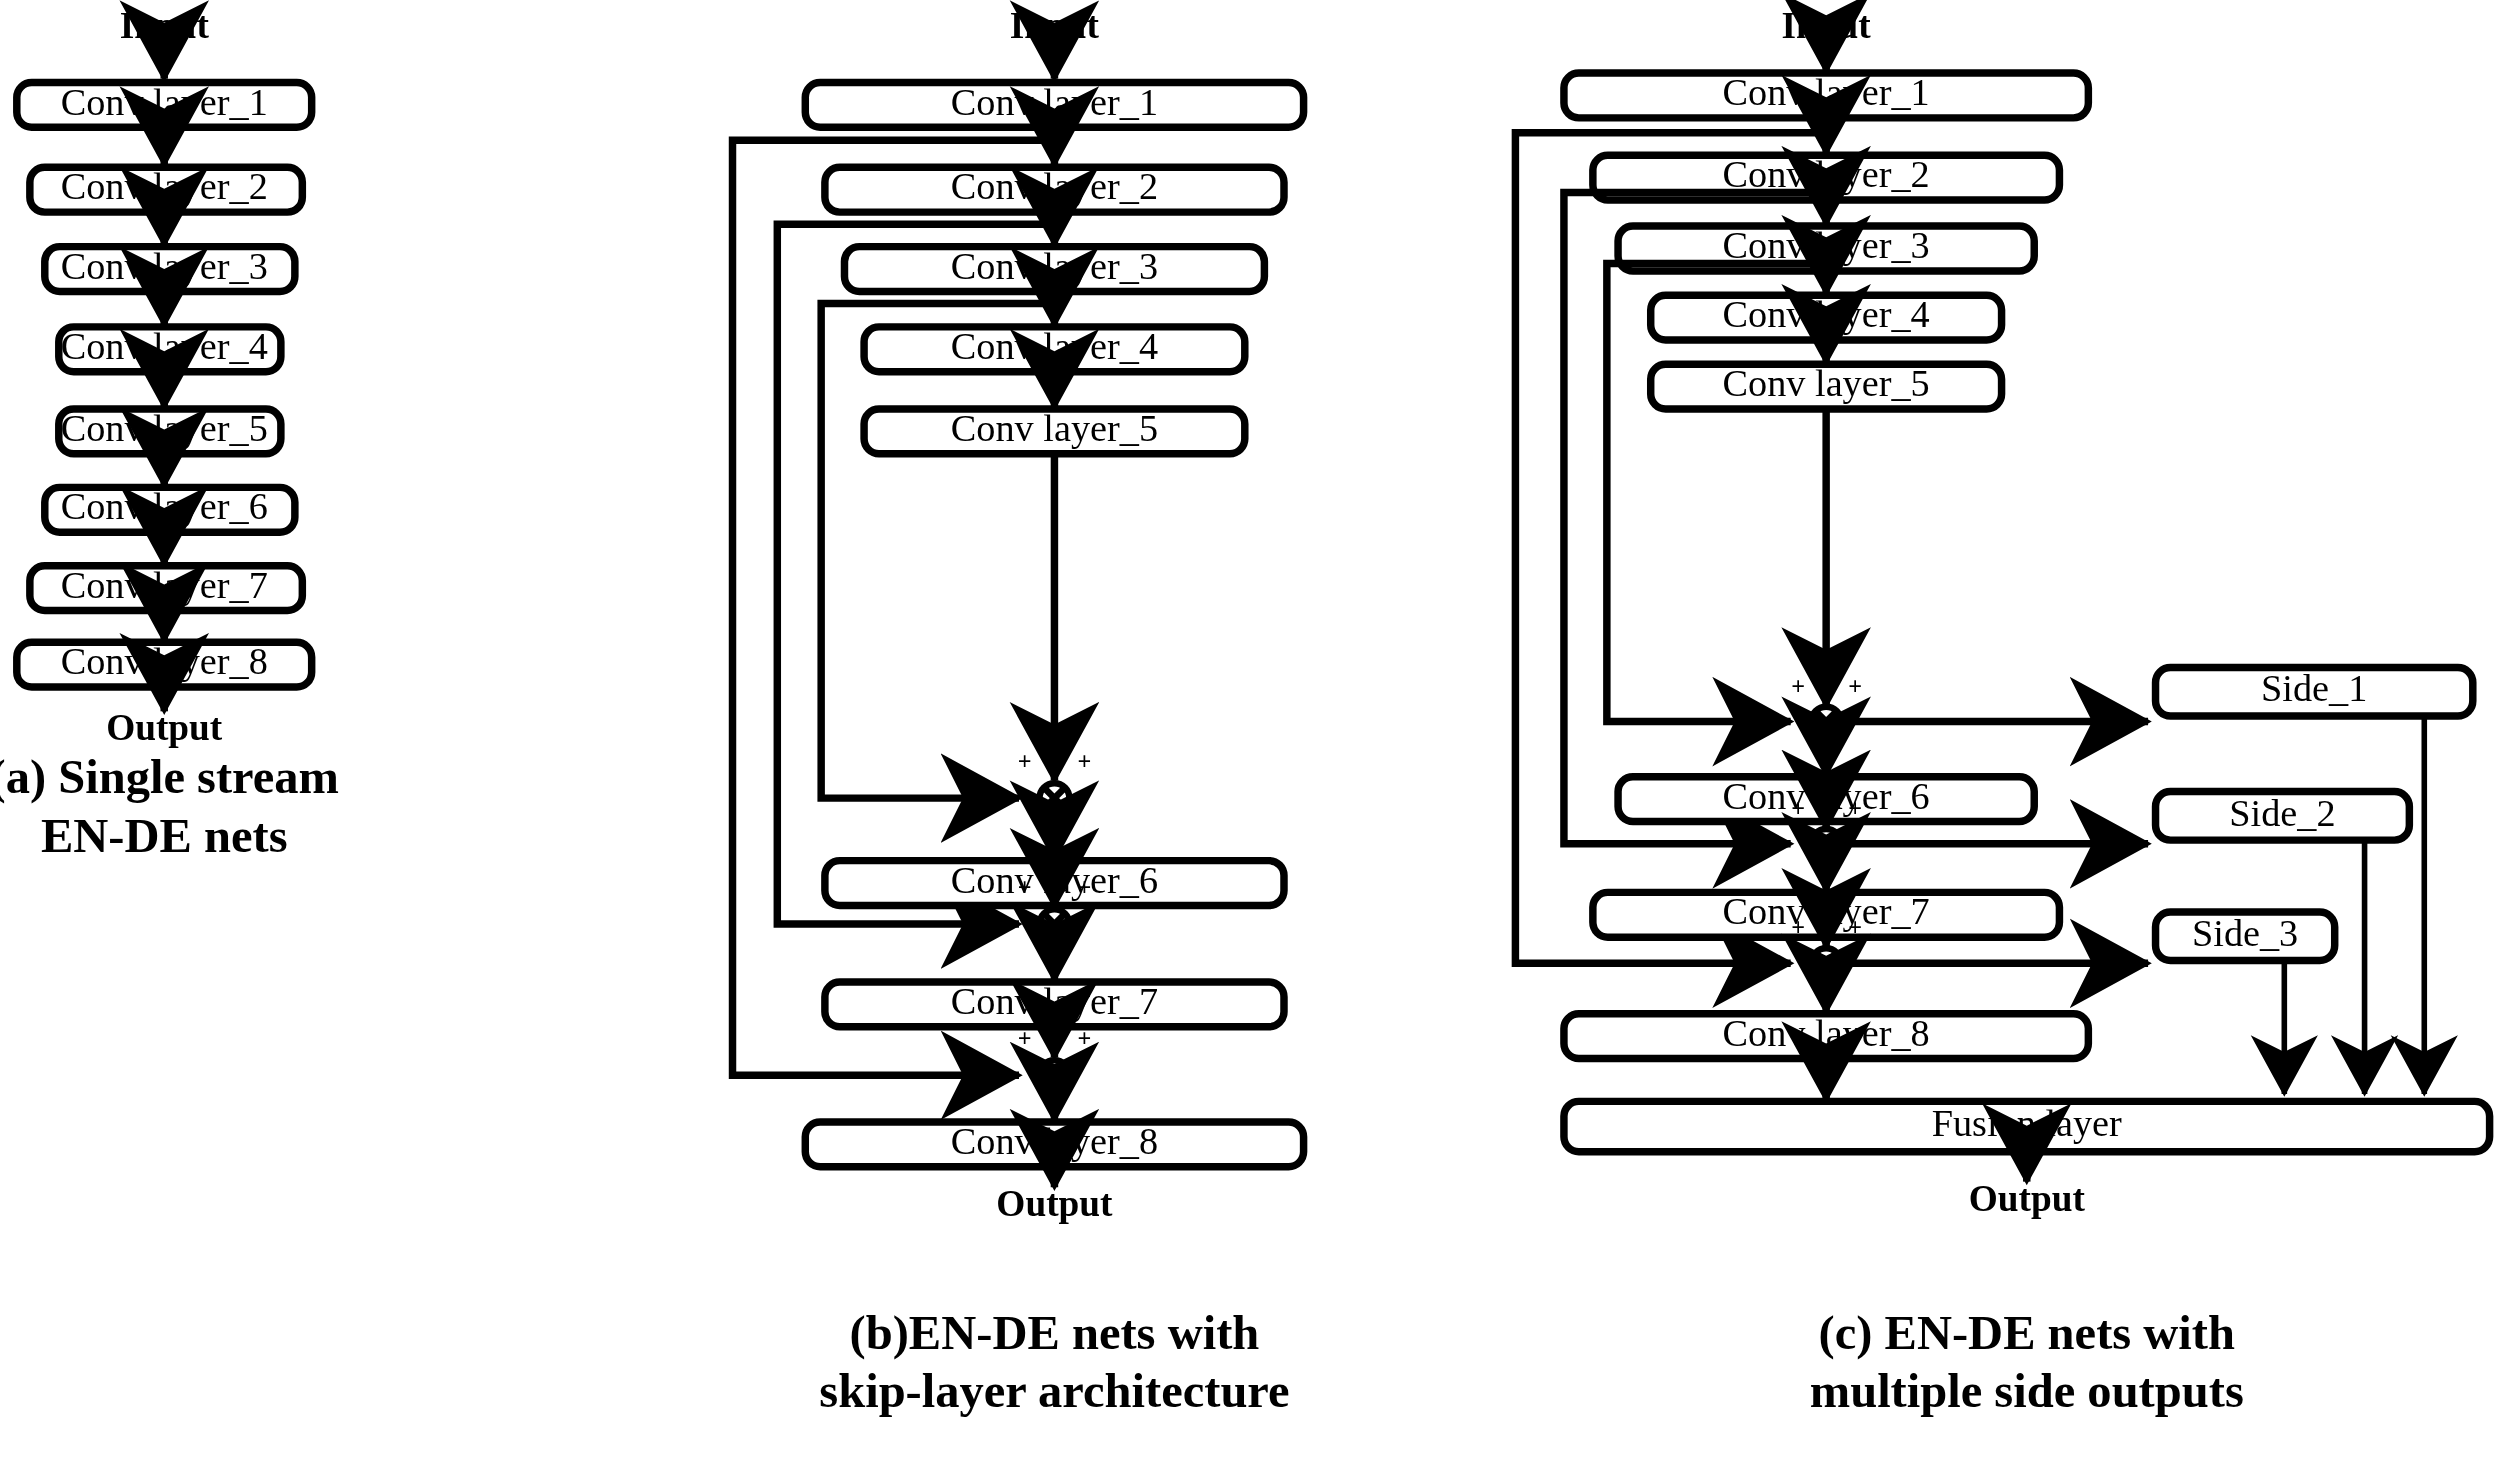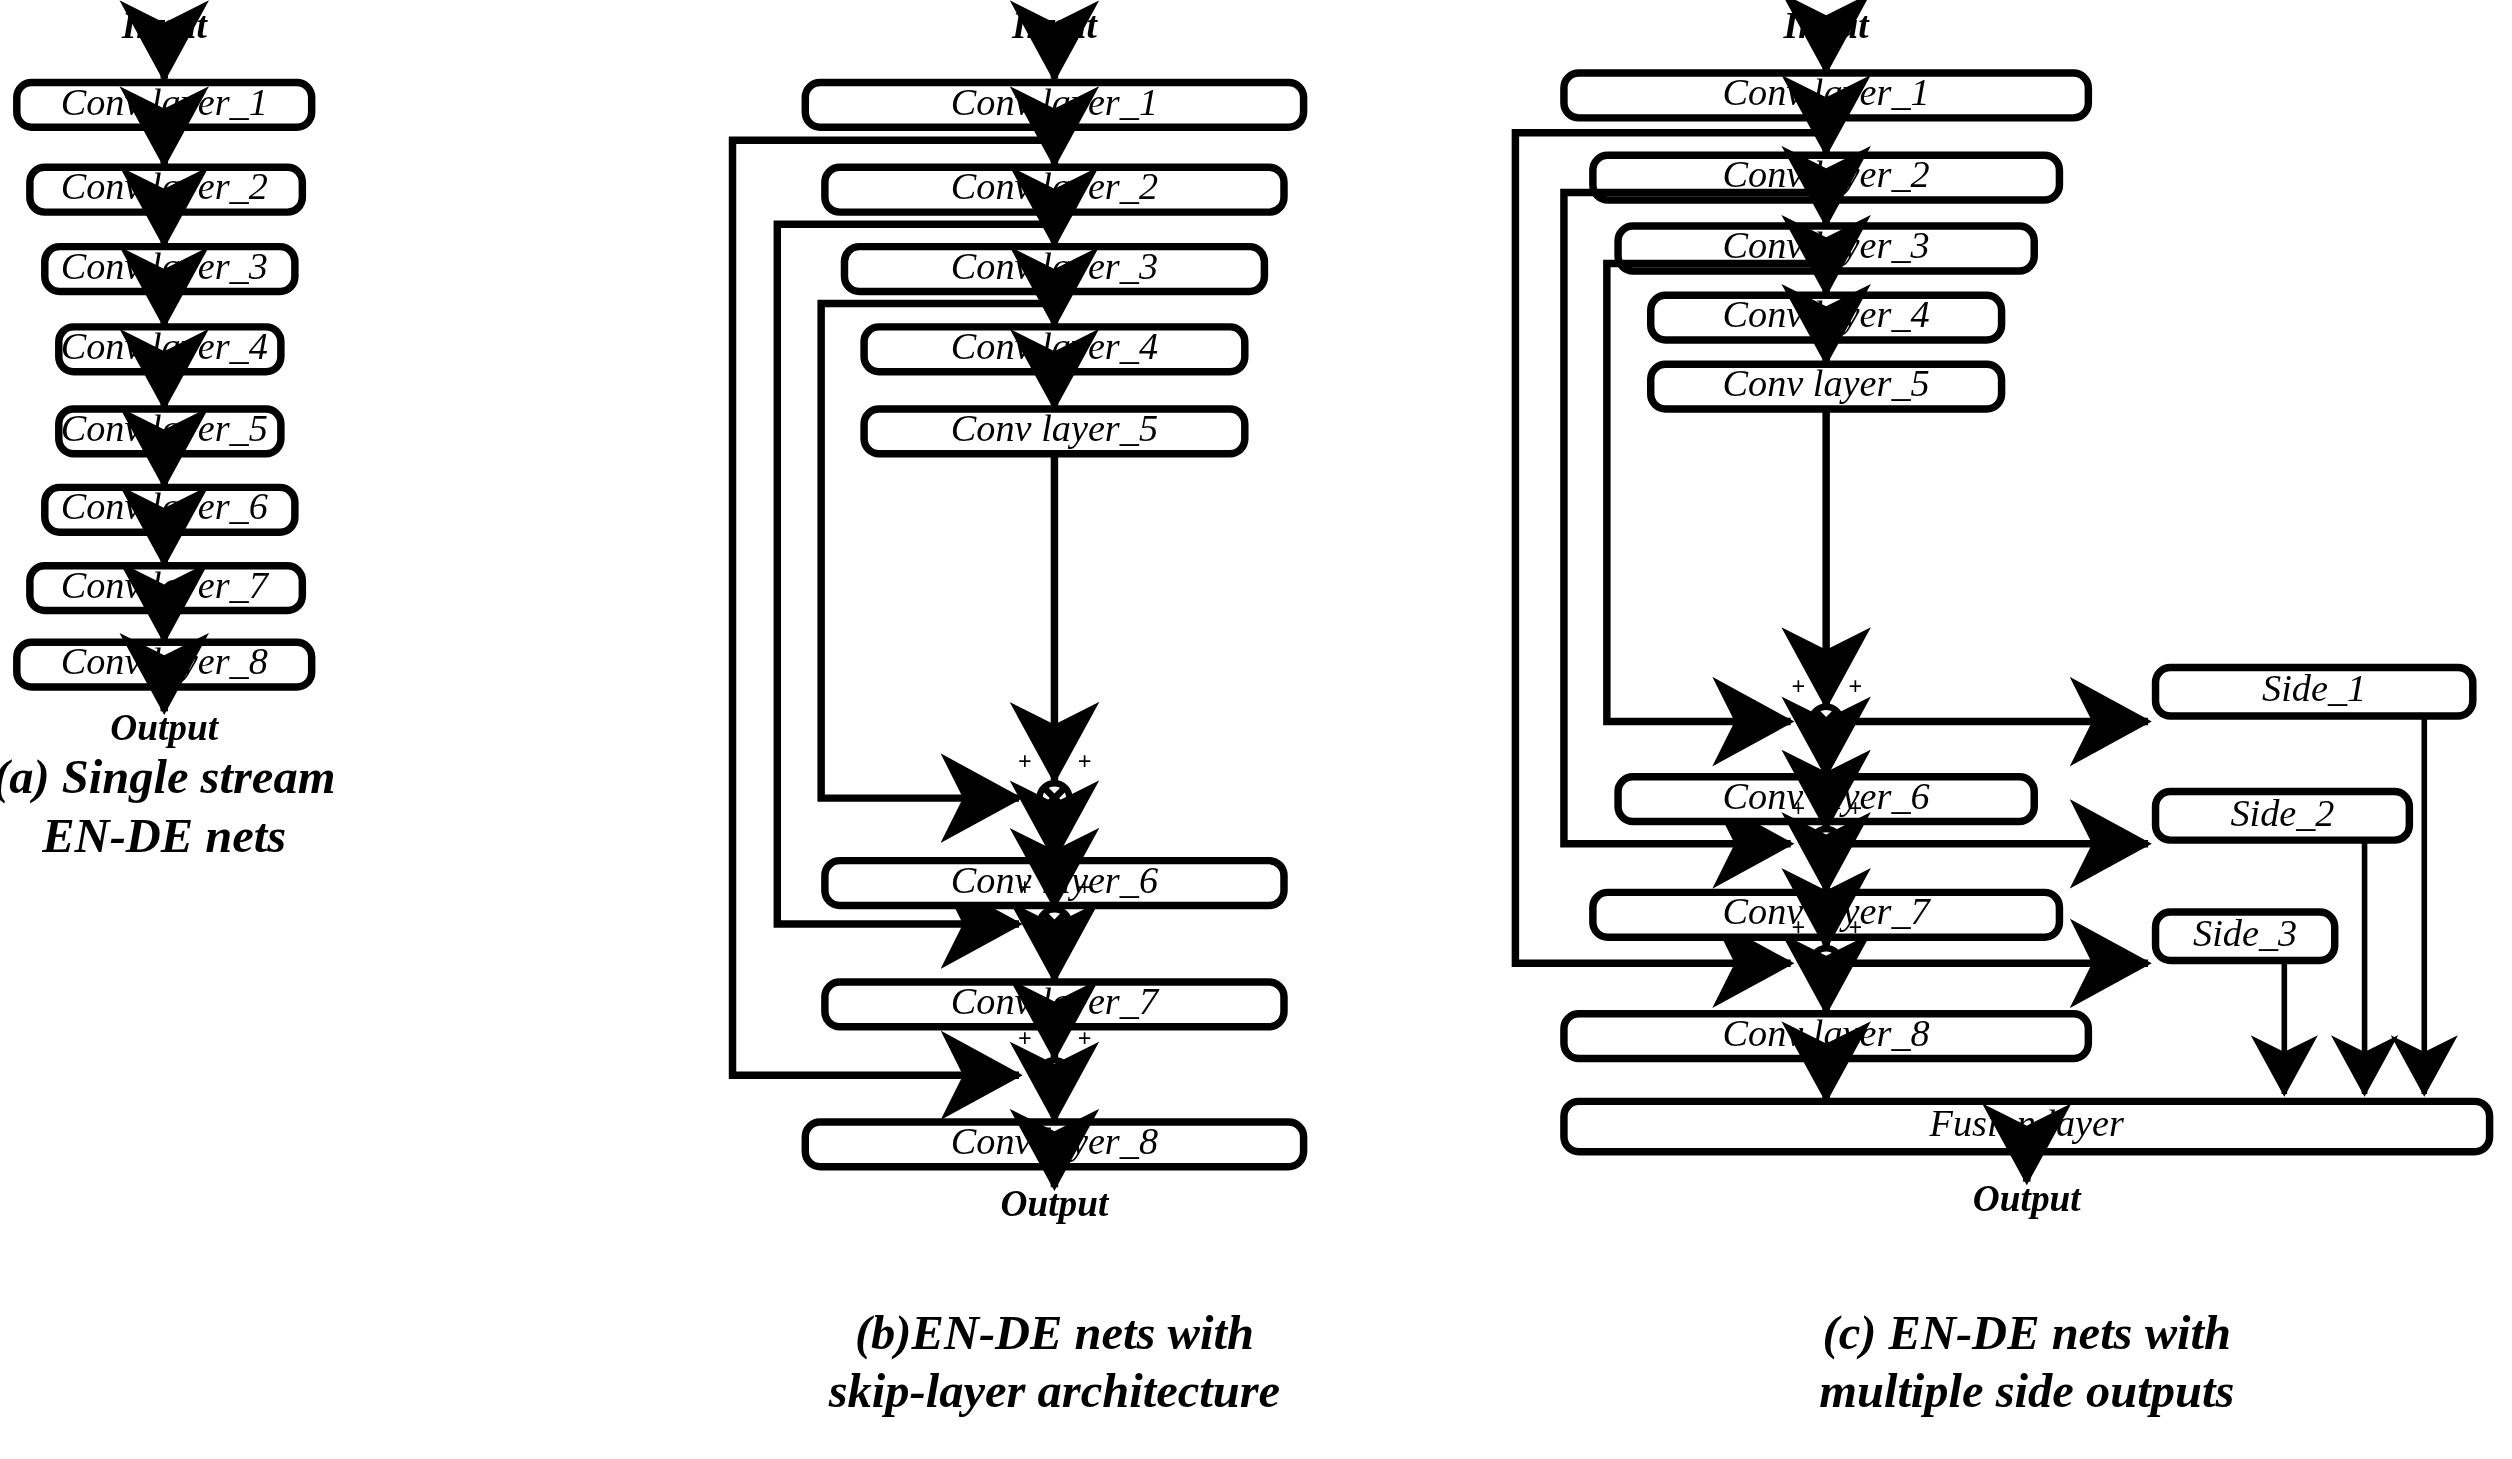--- a/index.html
+++ b/index.html
@@ -1,18 +1,18 @@
 <!DOCTYPE html>
 <html style="font-size:15px"><head>
 <meta charset="utf-8">
 <style>
   html,body{margin:0;padding:0;background:#ffffff;}
   body{width:2512px;height:1460px;overflow:hidden;
        font-family:"Liberation Serif","DejaVu Serif",serif;}
-  #stage{position:relative;width:2512px;height:1460px;background:#fff;font-style:italic;}
+  #stage{position:relative;width:2512px;height:1460px;background:#fff;}
   svg{position:absolute;left:0;top:0;width:2512px;height:1460px;}
   .boxtext{font-family:"Liberation Serif","DejaVu Serif",serif;
            font-size:41px;fill:#000;text-anchor:middle;dominant-baseline:middle;}
   .iotext{font-family:"Liberation Serif","DejaVu Serif",serif;
           font-weight:bold;font-size:40px;fill:#000;text-anchor:middle;}
   .captext{font-family:"Liberation Serif","DejaVu Serif",serif;
            font-weight:bold;font-size:52px;fill:#000;text-anchor:middle;}
   .plus{font-family:"Liberation Serif","DejaVu Serif",serif;
         font-weight:bold;font-size:26px;fill:#000;text-anchor:middle;}
   .bx{fill:#ffffff;stroke:#000000;stroke-width:8;}

